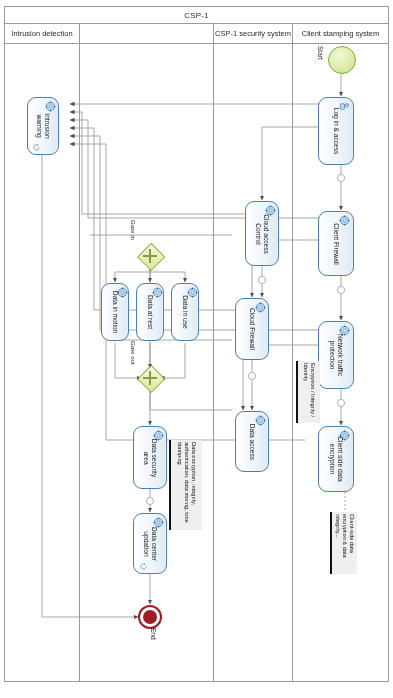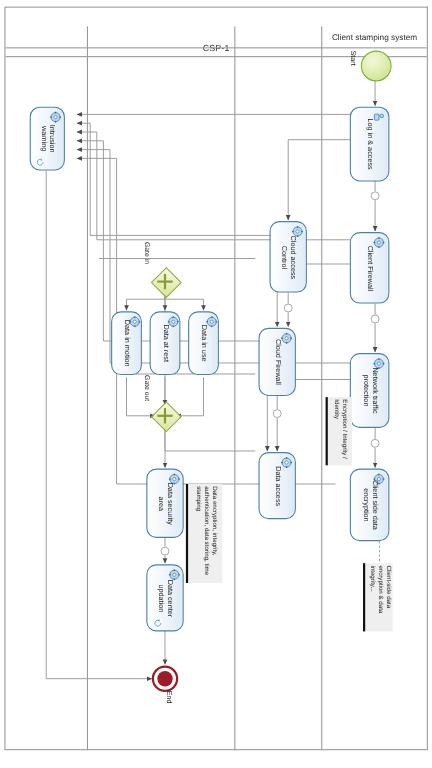--- a/index.html
+++ b/index.html
@@ -11,21 +11,21 @@
 
   
   .pool{
     position:absolute;left:4px;top:6px;width:385px;height:676px;
     border:1px solid #9a9a9a;background:#fff;box-sizing:border-box;
   }
   .pool-header{
     position:absolute;left:0;top:0;width:100%;height:17px;
     border-bottom:1px solid #9a9a9a;box-sizing:border-box;
     display:flex;align-items:center;justify-content:center;
-    font-size:8px;color:#2b2b2b;letter-spacing:.2px;margin-top:28px;
+    font-size:8px;color:#2b2b2b;letter-spacing:.2px;
   }
   .lane-header-row{
     position:absolute;left:0;top:17px;width:100%;height:20px;
     border-bottom:1px solid #9a9a9a;box-sizing:border-box;
   }
   .lane-head{
     position:absolute;top:0;height:20px;
     display:flex;align-items:center;justify-content:center;
     font-size:7.5px;color:#2b2b2b;box-sizing:border-box;
     text-align:center;line-height:1.05;
@@ -115,20 +115,22 @@
 </style>
 </head>
 <body>
 
 <div id="canvas">
 
   <div class="pool">
     <div class="pool-header">CSP-1</div>
 
     <div class="lane-header-row">
+      <div class="lane-head" style="left:0px;width:74px;">Intrusion detection</div>
+      <div class="lane-head" style="left:209px;width:78px;">CSP-1 security system</div>
       <div class="lane-head" style="left:288px;width:95px;">Client stamping system</div>
     </div>
 
     <div class="lane-divider" style="left:74px;"></div>
     <div class="lane-divider" style="left:208px;"></div>
     <div class="lane-divider" style="left:287px;"></div>
   </div>
 
   <svg id="wires" viewBox="0 0 393 698" xmlns="http://www.w3.org/2000/svg">
     <defs>

